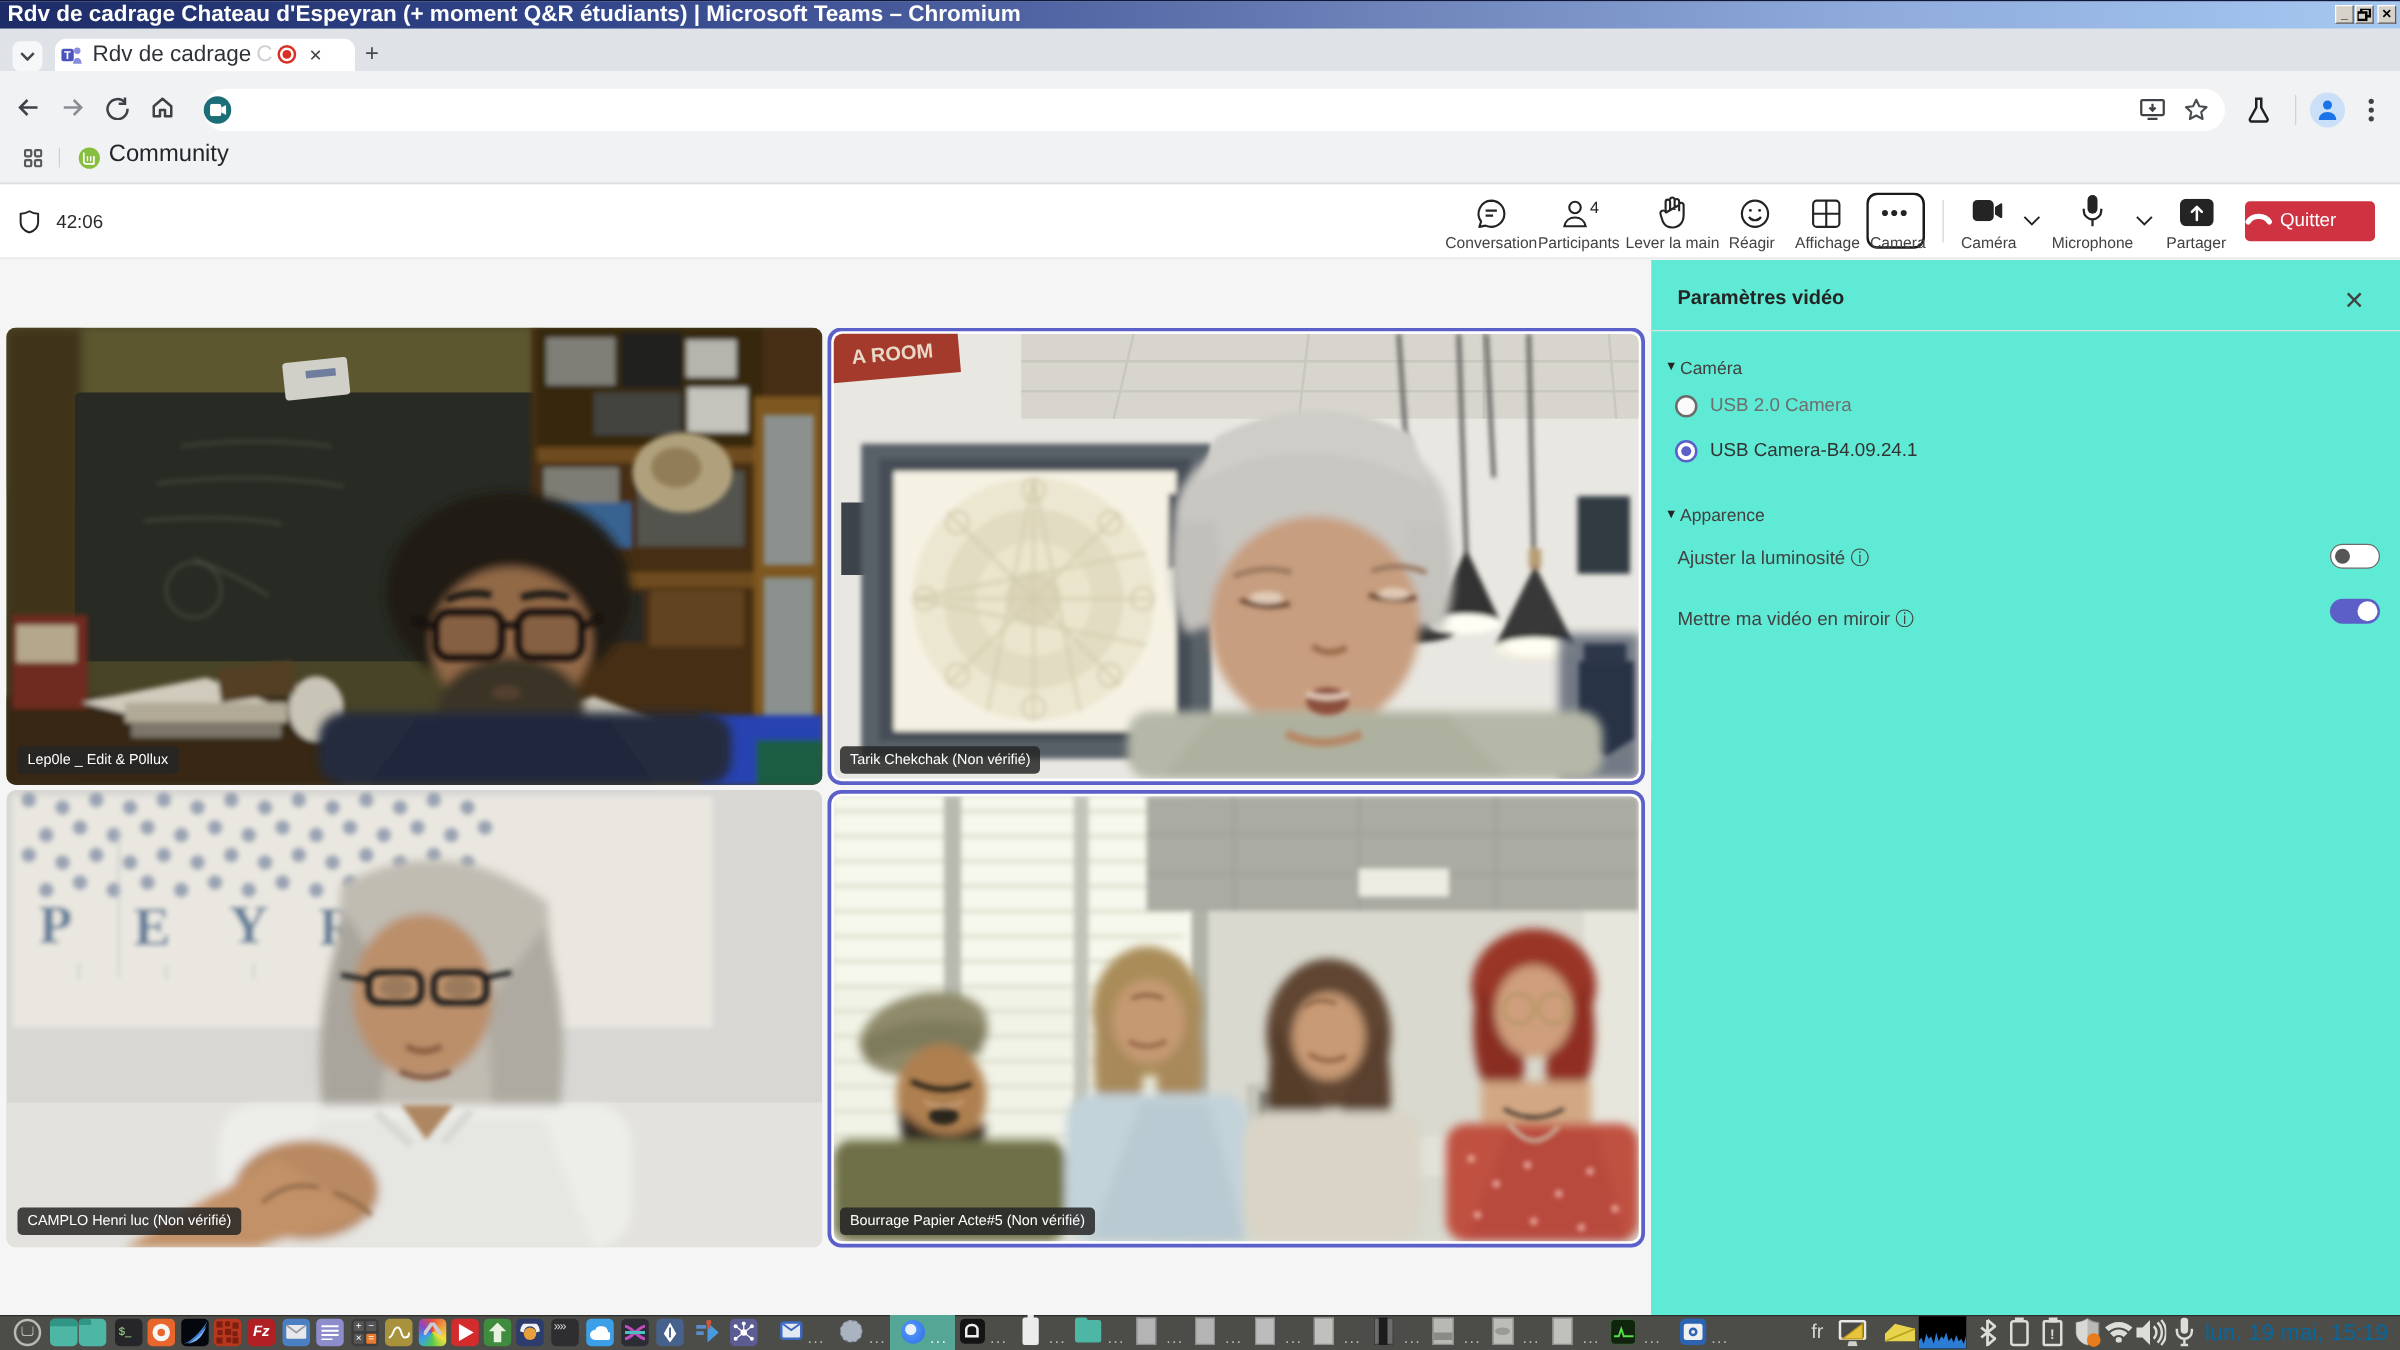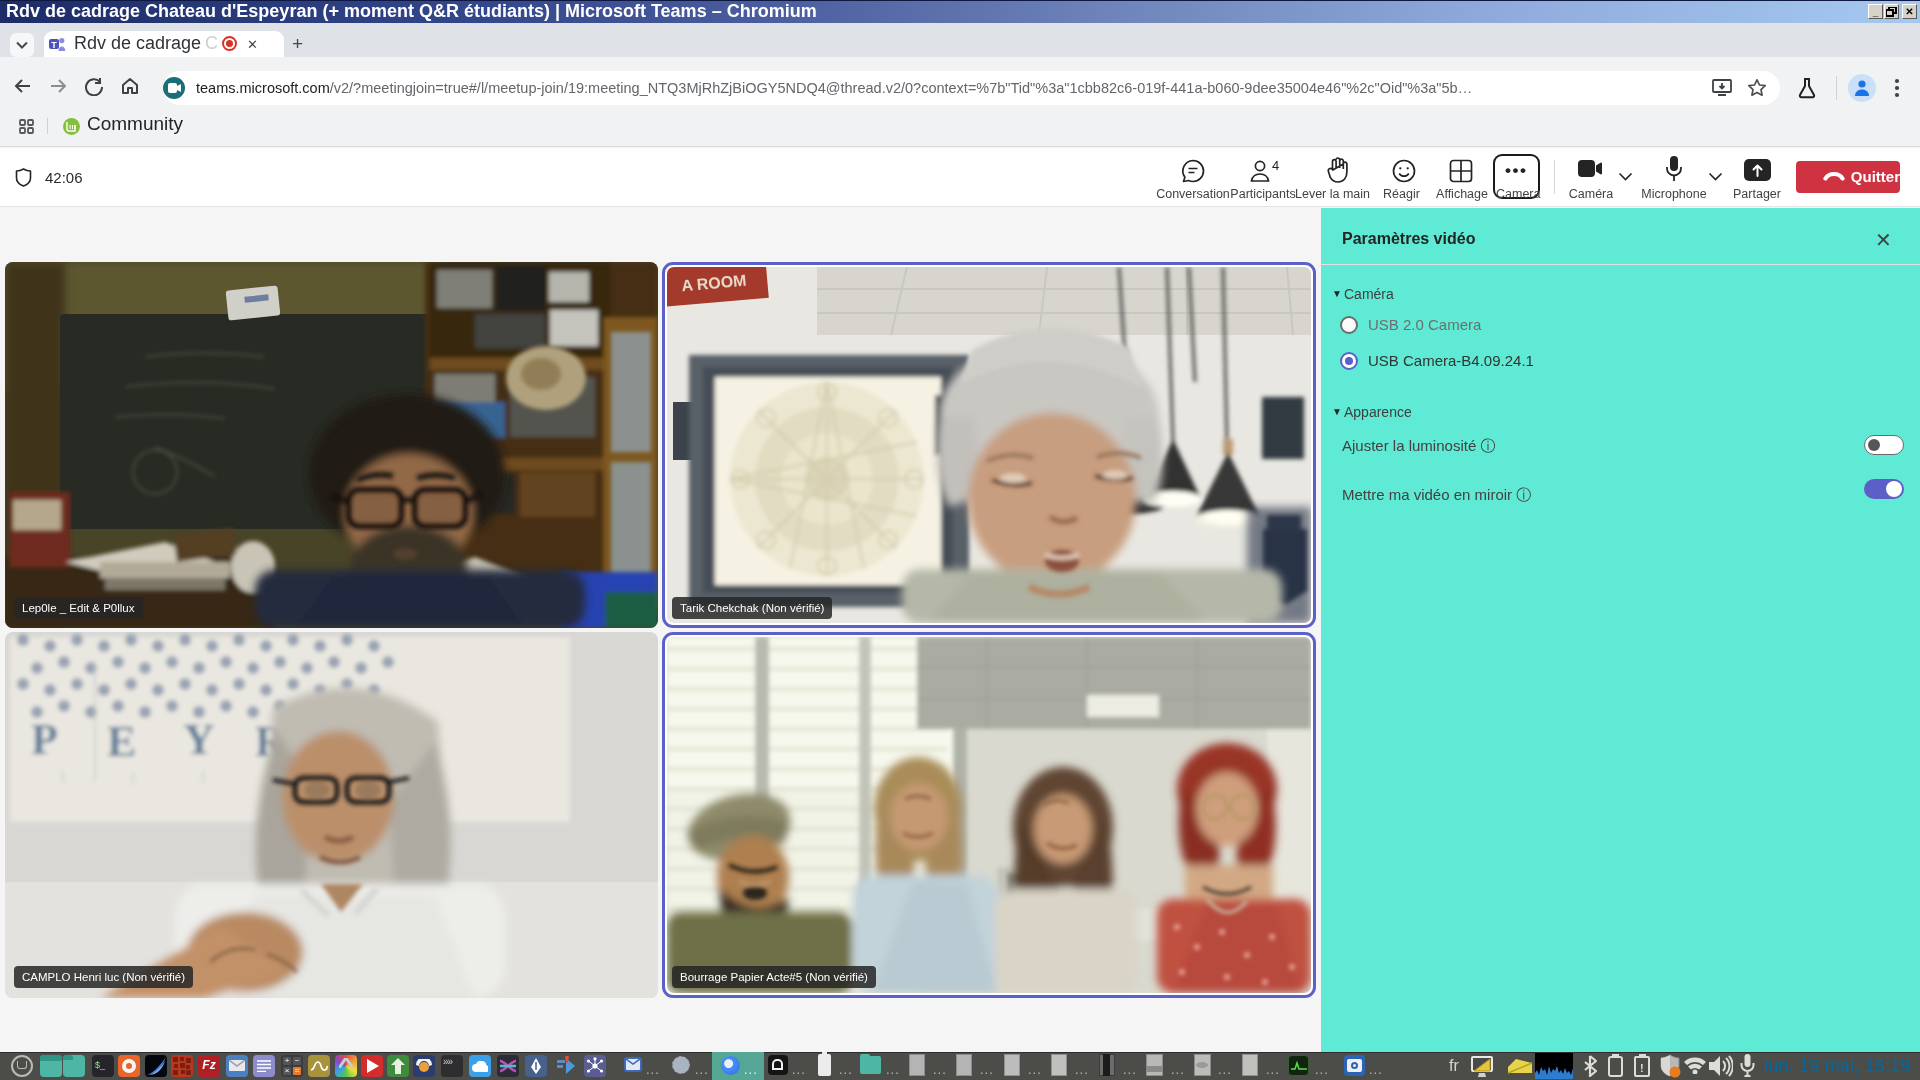--- a/index.html
+++ b/index.html
@@ -23,21 +23,21 @@
 #urltxt{left:196px;top:80px;font-size:14.5px;color:#63666a;width:1290px;white-space:nowrap;overflow:hidden}
 #avatar{left:1848px;top:74px;width:28px;height:28px;border-radius:50%;background:#c9e0f8}
 
 #bookmarks{left:0;top:105px;width:1920px;height:42px;background:#f1f2f4;border-bottom:1px solid #d8dade}
 #bmtext{left:87px;top:113px;font-size:19px;color:#22262b}
 
 #teamsbar{left:0;top:148px;width:1920px;height:59px;background:#fff;border-bottom:1px solid #e4e4e4}
 #timer{left:45px;top:169px;font-size:15px;color:#2b2b2b}
 .tlabel{font-size:12.5px;color:#424242;margin-top:3px}
 #autresbox{left:1493px;top:154px;width:47px;height:45px;border:2px solid #1a1a1a;border-radius:9px}
-#quitter{left:1796px;top:161px;width:104px;height:32px;background:#cf3341;border-radius:4px;color:#fff;font-weight:bold;font-size:15px;text-align:right;line-height:32px}
+#quitter{left:1796px;top:161px;width:104px;height:32px;background:#cf3341;border-radius:4px;color:#fff;font-weight:normal;font-size:15px;text-align:left;line-height:32px}
 .sep-v{top:160px;width:1px;height:34px;background:#d6d6d6}
 
 .tile{border-radius:8px;overflow:hidden}
 .ptile{border:3px solid #5c61c9;border-radius:11px;padding:2px;background:#fff}
 .ptile svg{border-radius:7px;display:block}
 .badge{background:rgba(38,38,38,0.85);color:#fff;font-size:11.5px;line-height:22px;height:22px;padding:0 8px;border-radius:4px;white-space:nowrap}
 
 #panel{left:1321px;top:208px;width:599px;height:1072px;background:#5eead4}
 #ptitle{left:21px;top:22px;font-size:16px;font-weight:bold;color:#242424}
 #pclose{left:554px;top:20px;font-size:20px;color:#424242}
@@ -453,21 +453,20 @@
 <div class="abs navic" style="left:120px">
  <svg width="20" height="20" viewBox="0 0 20 20" fill="none" stroke="#3e4247" stroke-width="2">
         <path d="M3 9l7-6 7 6v8h-5v-5H8v5H3z" stroke-linejoin="round"></path>
       </svg></div>
 <div id="omnibox" class="abs"></div>
 <div class="abs" style="left:163px;top:77px;width:22px;height:22px;border-radius:50%;background:#1b6e78"></div>
 <svg class="abs" style="left:168px;top:83px" width="13" height="10" viewBox="0 0 13 10">
       <rect x="0" y="0" width="9" height="10" rx="2" fill="#fff"></rect>
       <path d="M9 3l4-2v8l-4-2z" fill="#fff"></path>
     </svg>
-<div id="urltxt" class="abs"><span style="color:#202124">teams.microsoft.com</span>/v2/?meetingjoin=true#/l/meetup-join/19:meeting_NTQ3MjRhZjBiOGY5NDQ4@thread.v2/0?context=%7b"Tid"%3a"1cbb82c6-019f-441a-b060-9dee35004e46"%2c"Oid"%3a"5b…</div>
 <svg class="abs" style="left:1712px;top:78px" width="22" height="20" viewBox="0 0 22 20" fill="none" stroke="#3e4247" stroke-width="1.8">
       <rect x="1" y="2" width="18" height="12" rx="1"></rect>
       <path d="M6 17h8M10 5v5M7.5 8l2.5 2.5L12.5 8"></path>
     </svg>
 <svg class="abs" style="left:1747px;top:78px" width="20" height="20" viewBox="0 0 20 20" fill="none" stroke="#4a4e52" stroke-width="1.7">
       <path d="M10 1.8l2.5 5.2 5.7.7-4.2 3.9 1.1 5.6-5.1-2.8-5.1 2.8 1.1-5.6L1.8 7.7l5.7-.7z" stroke-linejoin="round"></path>
     </svg>
 <svg class="abs" style="left:1797px;top:77px" width="20" height="22" viewBox="0 0 20 22" fill="none" stroke="#202124" stroke-width="2">
       <path d="M7 2h6M8 2v7l-5 9a1.5 1.5 0 0 0 1.3 2.2h11.4A1.5 1.5 0 0 0 17 18l-5-9V2"></path>
     </svg>
@@ -513,21 +512,21 @@
 <svg class="abs" style="left:1249px;top:158px" width="24" height="26" viewBox="0 0 24 26" fill="none" stroke="#242424" stroke-width="1.7">
       <circle cx="11" cy="8" r="4.6"></circle>
       <path d="M2.5 23c.8-4.5 4.3-7 8.5-7s7.7 2.5 8.5 7z"></path>
     </svg>
 <div class="abs" style="left:1272px;top:158px;font-size:13px;color:#242424">4</div>
 <div class="abs tlabel" style="left:1226px;top:184px;width:74px;text-align:center">Participants</div>
 
 <svg class="abs" style="left:1326px;top:156px" width="24" height="28" viewBox="0 0 24 28" fill="none" stroke="#242424" stroke-width="1.7">
       <path d="M6.5 14V5.5a1.8 1.8 0 0 1 3.6 0V12m0-8.2a1.8 1.8 0 0 1 3.6 0V12m0-7a1.8 1.8 0 0 1 3.6 0V13m0-5a1.8 1.8 0 0 1 3.6 0v8c0 6-3.5 10-9 10-4 0-6-1.5-7.6-4.6L2.6 16c-1-1.8.2-3.6 2-3.6 1 0 1.6.5 2.2 1.6z" stroke-linejoin="round"></path>
     </svg>
-<div class="abs tlabel" style="left:1295px;top:184px;width:86px;">Lever la main</div>
+<div class="abs tlabel" style="left:1295px;top:184px;width:86px;text-align:center">Lever la main</div>
 
 <svg class="abs" style="left:1391px;top:158px" width="26" height="26" viewBox="0 0 26 26" fill="none" stroke="#242424" stroke-width="1.7">
       <circle cx="13" cy="13" r="10.5"></circle>
       <circle cx="9.3" cy="10.3" r="1.15" fill="#242424" stroke="none"></circle>
       <circle cx="16.7" cy="10.3" r="1.15" fill="#242424" stroke="none"></circle>
       <path d="M8.2 15.5a5.6 5.6 0 0 0 9.6 0"></path>
     </svg>
 <div class="abs tlabel" style="left:1383px;top:184px;width:42px;text-align:left">Réagir</div>
 
 <svg class="abs" style="left:1448px;top:158px" width="26" height="26" viewBox="0 0 26 26" fill="none" stroke="#242424" stroke-width="1.7">

